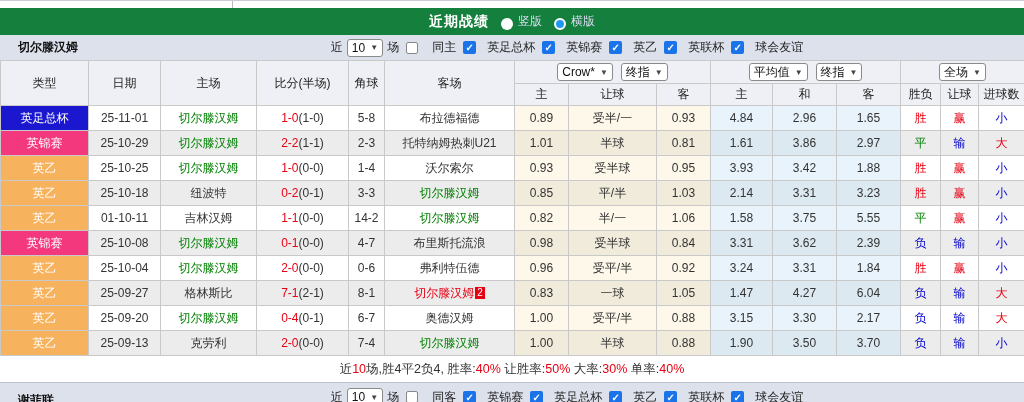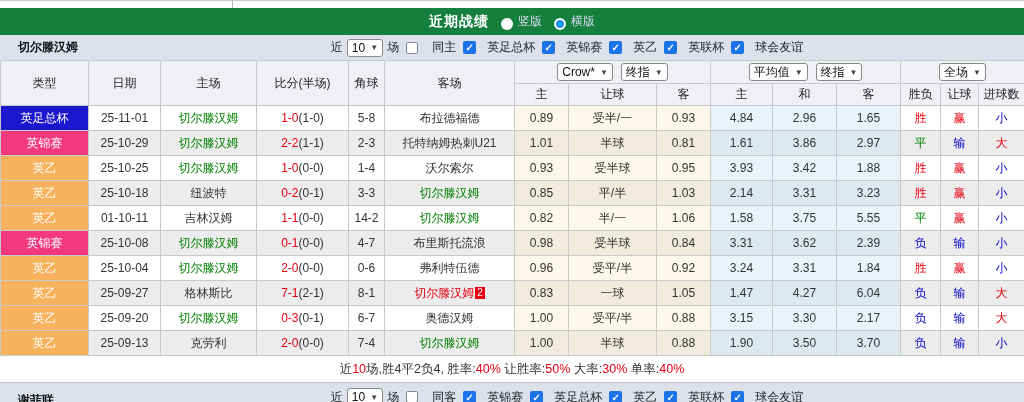--- a/index.html
+++ b/index.html
@@ -334,21 +334,21 @@
     <td class="col-avg">4.27</td>
     <td class="col-avg">6.04</td>
     <td style="color: rgb(0, 0, 204);">负</td>
     <td style="color: rgb(0, 0, 204);">输</td>
     <td style="color: rgb(230, 0, 18);">大</td>
   </tr>
       <tr>
     <td class="type-cell" style="background: rgb(247, 178, 94);">英乙</td>
     <td>25-09-20</td>
     <td><span class="focus-team">切尔滕汉姆</span></td>
-    <td><span class="score-ft">0-3</span><span class="score-ht">(0-1)</span></td>
+    <td><span class="score-ft">0-4</span><span class="score-ht">(0-1)</span></td>
     <td>6-7</td>
     <td><span>奥德汉姆</span></td>
     <td class="col-odds">1.00</td>
     <td class="col-odds">受平/半</td>
     <td class="col-odds">0.88</td>
     <td class="col-avg">3.15</td>
     <td class="col-avg">3.30</td>
     <td class="col-avg">2.17</td>
     <td style="color: rgb(0, 0, 204);">负</td>
     <td style="color: rgb(0, 0, 204);">输</td>

